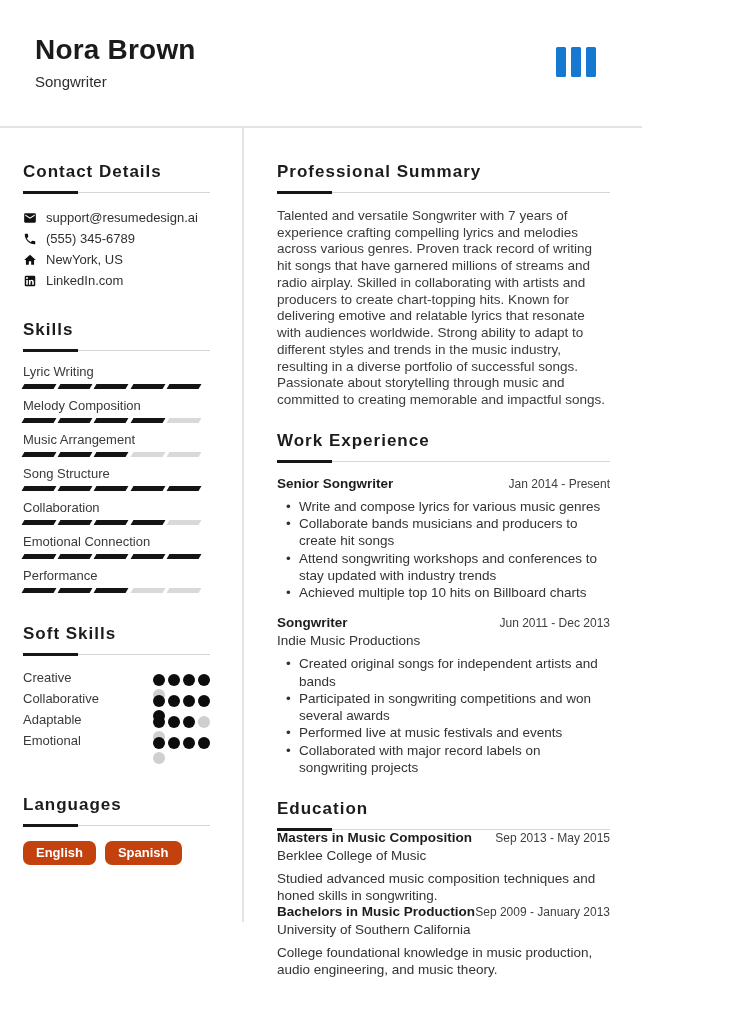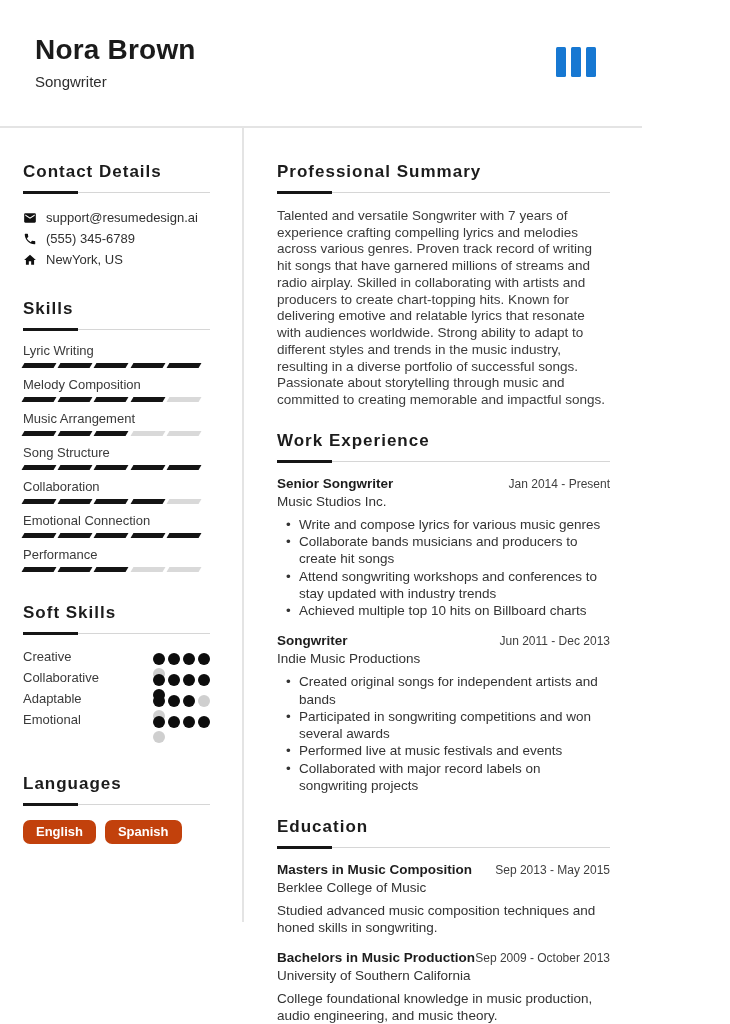--- a/index.html
+++ b/index.html
@@ -71,21 +71,21 @@
   .job { margin-top:14px; }
   .row-head { display:flex; justify-content:space-between; align-items:baseline; }
   .row-title { font-size:13.5px; font-weight:bold; color:#1d1d1d; }
   .row-date { font-size:12px; color:#3f3f3f; white-space:nowrap; }
   .row-sub { font-size:13.5px; color:#333; margin-top:3px; }
 
   ul.bullets { list-style:none; margin:7px 0 3px; }
   ul.bullets li { position:relative; padding-left:22px; font-size:13.5px; line-height:1.28; color:#333; }
   ul.bullets li::before { content:"\2022"; position:absolute; left:9px; color:#333; }
 
-  .edu { margin-top:14px; }
+  .edu { }
   .edu-desc { margin-top:7px; font-size:13.5px; line-height:1.26; color:#333; }
 </style>
 </head>
 <body>
 
 <div class="page">
 
   <div class="header">
     <div>
       <div class="name">Nora Brown</div>
@@ -123,20 +123,28 @@
     <span class="c-text">(555) 345-6789</span>
   </div>
             <div class="contact-row">
     <span class="c-icon">
                 <svg viewBox="0 0 24 24" fill="currentColor">
                   <path d="M10 20v-6h4v6h5v-8h3L12 3 2 12h3v8z"></path>
                 </svg>
               </span>
     <span class="c-text">NewYork, US</span>
   </div>
+            <div class="contact-row">
+    <span class="c-icon">
+                <svg viewBox="0 0 24 24" fill="currentColor">
+                  <path d="M19 3a2 2 0 0 1 2 2v14a2 2 0 0 1-2 2H5a2 2 0 0 1-2-2V5a2 2 0 0 1 2-2h14zm-.5 15.5v-5.3a3.26 3.26 0 0 0-3.26-3.26c-.85 0-1.84.52-2.32 1.3v-1.11h-2.79v8.37h2.79v-4.93c0-.77.62-1.4 1.39-1.4a1.4 1.4 0 0 1 1.4 1.4v4.93h2.79zM6.88 8.56a1.68 1.68 0 0 0 1.68-1.68c0-.93-.75-1.69-1.68-1.69a1.69 1.69 0 0 0-1.69 1.69c0 .93.76 1.68 1.69 1.68zm1.39 9.94v-8.37H5.5v8.37h2.77z"></path>
+                </svg>
+              </span>
+    <span class="c-text">LinkedIn.com</span>
+  </div>
           </div>
       </section>
 
       <section class="section-skills">
         <h2>Skills</h2>
         <div class="rule"></div>
         <div class="skills-list">
             <div class="skill">
     <div class="skill-label">Lyric Writing</div>
     <div class="sbar">
@@ -278,21 +286,20 @@
 
       <section class="section-work">
         <h2>Work Experience</h2>
         <div class="rule"></div>
         <div>
             <div class="job">
     <div class="row-head">
       <span class="row-title">Senior Songwriter</span>
       <span class="row-date">Jan 2014 - Present</span>
     </div>
-    <div class="row-sub">Music Studios Inc.</div>
     <ul class="bullets">
                 <li>Write and compose lyrics for various music genres</li>
                 <li>Collaborate bands musicians and producers to create hit songs</li>
                 <li>Attend songwriting workshops and conferences to stay updated with industry trends</li>
                 <li>Achieved multiple top 10 hits on Billboard charts</li>
               </ul>
   </div>
             <div class="job">
     <div class="row-head">
       <span class="row-title">Songwriter</span>
@@ -317,21 +324,21 @@
     <div class="row-head">
       <span class="row-title">Masters in Music Composition</span>
       <span class="row-date">Sep 2013 - May 2015</span>
     </div>
     <div class="row-sub">Berklee College of Music</div>
     <div class="edu-desc">Studied advanced music composition techniques and honed skills in songwriting.</div>
   </div>
             <div class="edu">
     <div class="row-head">
       <span class="row-title">Bachelors in Music Production</span>
-      <span class="row-date">Sep 2009 - October 2013</span>
+      <span class="row-date">Sep 2009 - January 2013</span>
     </div>
     <div class="row-sub">University of Southern California</div>
     <div class="edu-desc">College foundational knowledge in music production, audio engineering, and music theory.</div>
   </div>
           </div>
       </section>
 
     </main>
   </div>
 </div>

